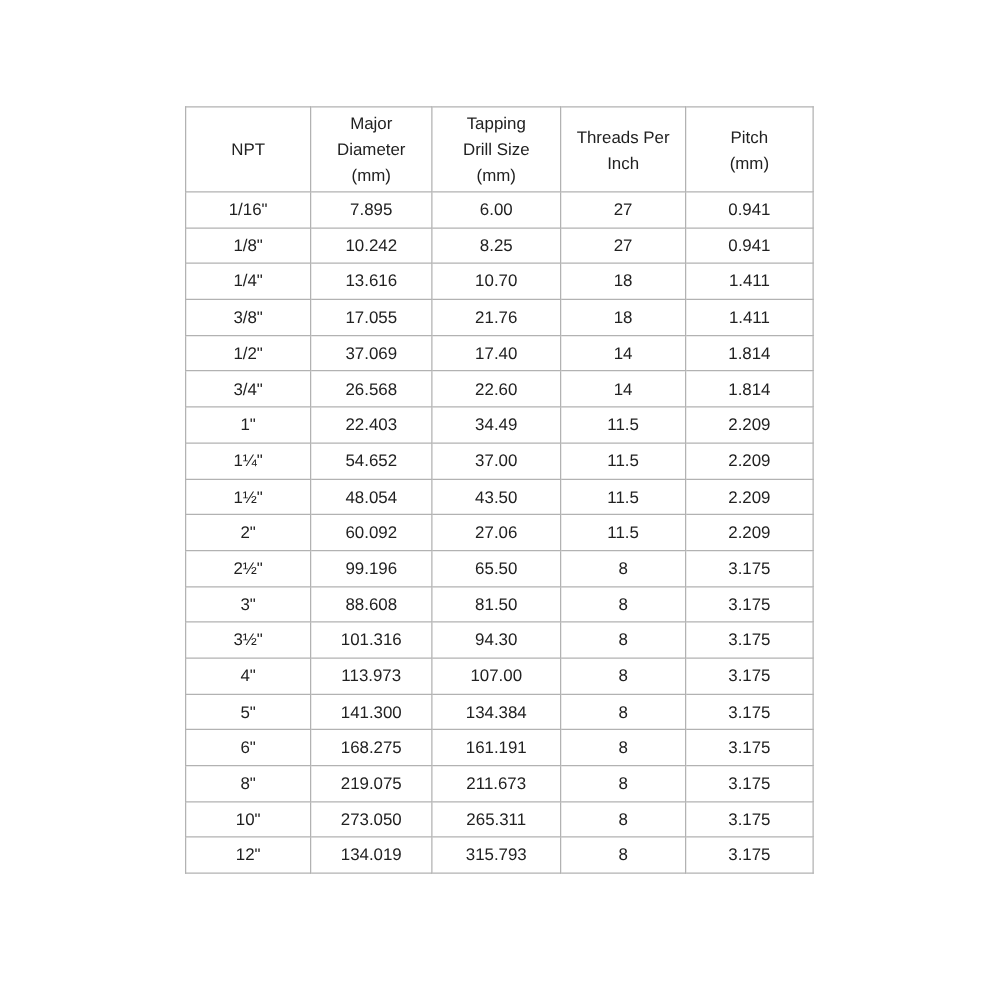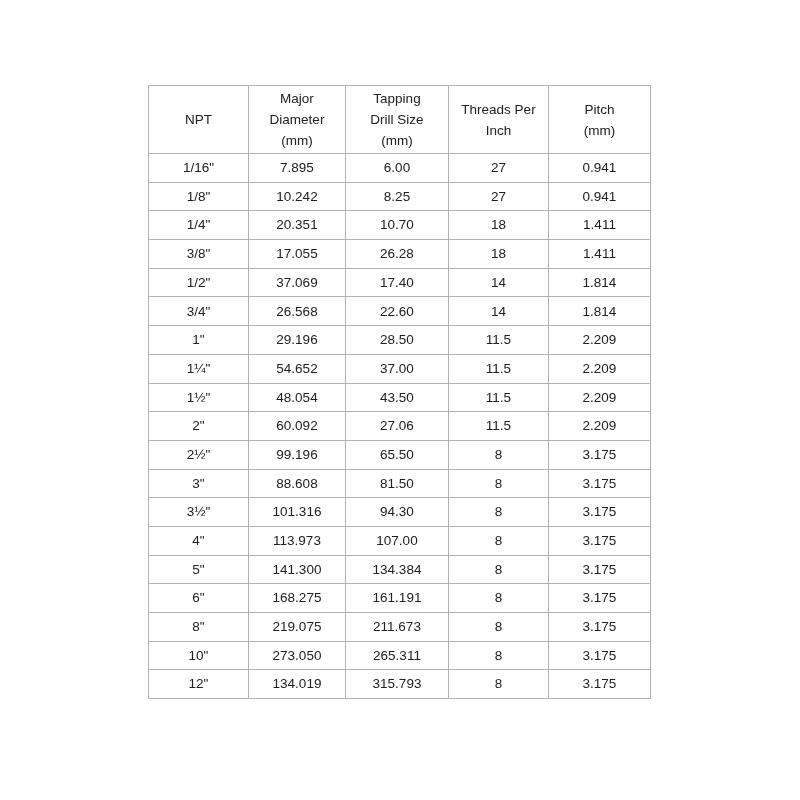--- a/index.html
+++ b/index.html
@@ -78,50 +78,50 @@
         </tr>
         <tr>
           <td>1/8"</td>
           <td>10.242</td>
           <td>8.25</td>
           <td>27</td>
           <td>0.941</td>
         </tr>
         <tr>
           <td>1/4"</td>
-          <td>20.351</td>
+          <td>13.616</td>
           <td>10.70</td>
           <td>18</td>
           <td>1.411</td>
         </tr>
         <tr>
           <td>3/8"</td>
           <td>17.055</td>
-          <td>26.28</td>
+          <td>21.76</td>
           <td>18</td>
           <td>1.411</td>
         </tr>
         <tr>
           <td>1/2"</td>
           <td>37.069</td>
           <td>17.40</td>
           <td>14</td>
           <td>1.814</td>
         </tr>
         <tr>
           <td>3/4"</td>
           <td>26.568</td>
           <td>22.60</td>
           <td>14</td>
           <td>1.814</td>
         </tr>
         <tr>
           <td>1"</td>
-          <td>29.196</td>
-          <td>28.50</td>
+          <td>22.403</td>
+          <td>34.49</td>
           <td>11.5</td>
           <td>2.209</td>
         </tr>
         <tr>
           <td>1¼"</td>
           <td>54.652</td>
           <td>37.00</td>
           <td>11.5</td>
           <td>2.209</td>
         </tr>

